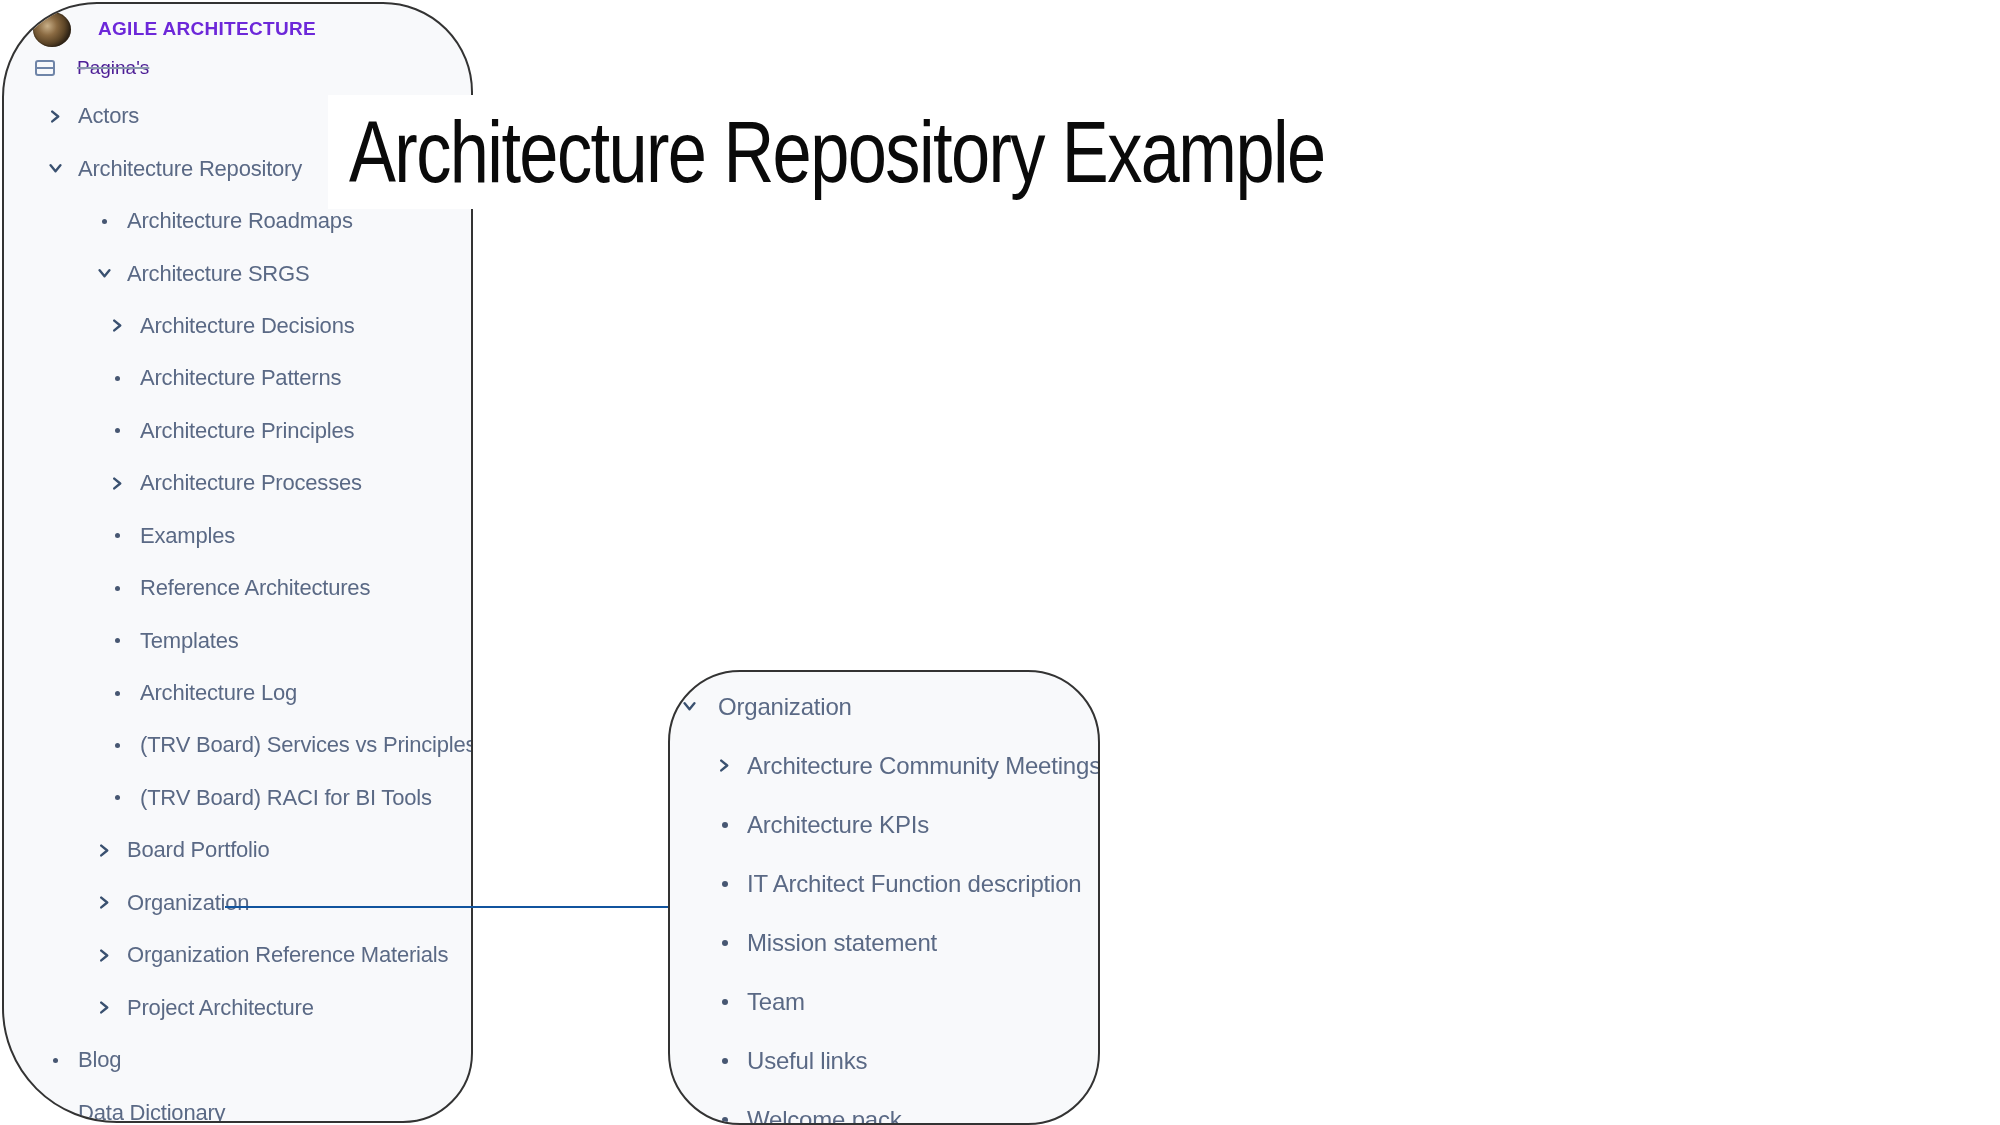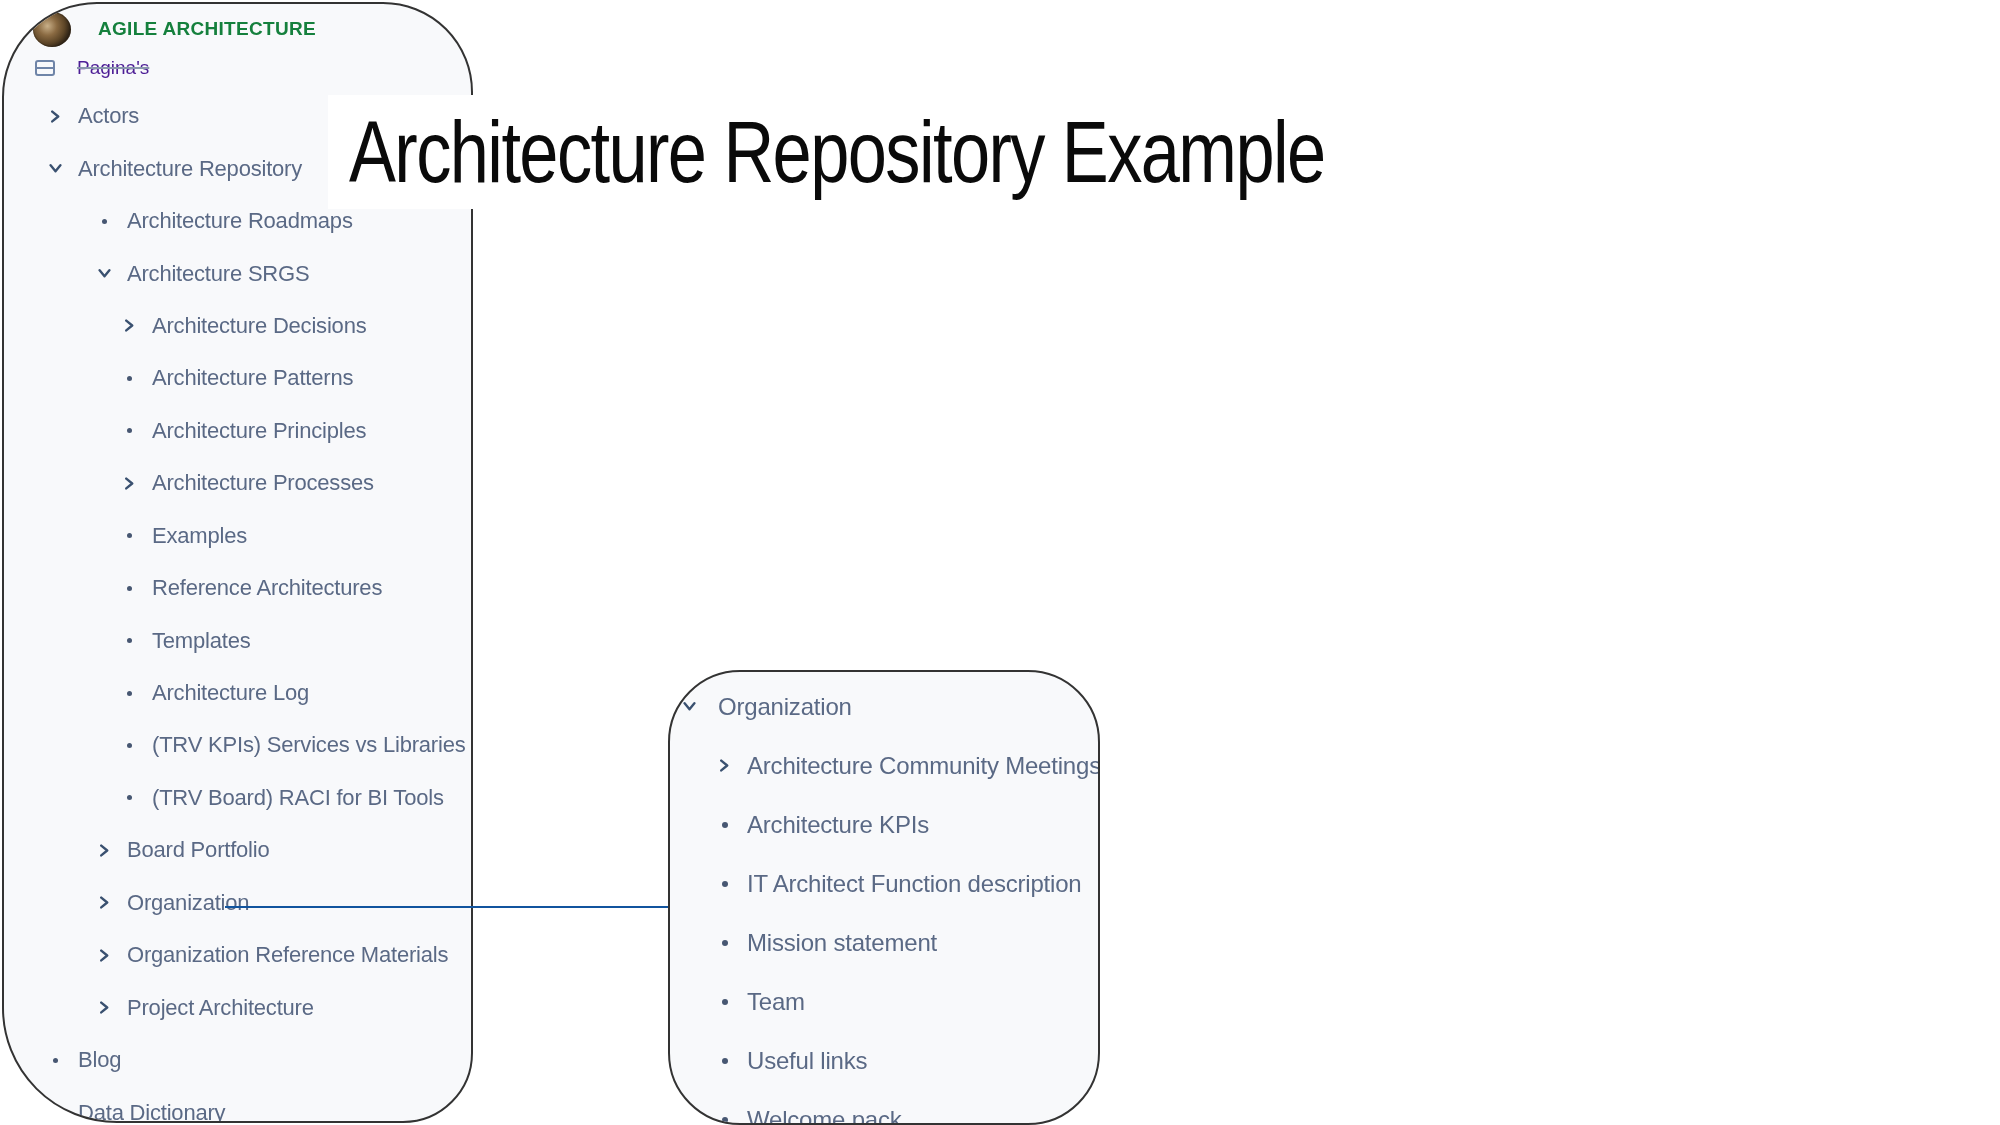--- a/index.html
+++ b/index.html
@@ -13,21 +13,21 @@
                  border-radius:95px 90px 70px 115px; z-index:2; }
   .right-panel { left:668px; top:670px; width:432px; height:455px;
                  border-radius:72px; z-index:2; }
 
   
   .sidebar-header { position:absolute; top:2px; left:0; height:46px; width:100%;
                     display:flex; align-items:center; padding-left:29px; }
   .logo { width:38px; height:35px; border-radius:50%; flex:none; margin-right:27px;
           background:radial-gradient(circle at 38% 40%, #c9b089 0%, #8a6a42 30%, #5c4527 55%, #2e2316 72%, #6e5436 100%);
           box-shadow:0 0 0 1px rgba(40,30,15,.35) inset; }
-  .site-title { font-size:19px; font-weight:bold; color:#15803d; letter-spacing:.3px; }
+  .site-title { font-size:19px; font-weight:bold; color:#6d28d9; letter-spacing:.3px; }
 
   
   .clipped-row { position:absolute; top:50px; left:0; height:28px; width:100%;
                  display:flex; align-items:center; padding-left:31px; color:#4c1d95; }
   .pages-icon { width:20px; height:16px; flex:none; margin-right:22px;
                 border:2px solid #6f85a8; border-radius:3px;
                 background:linear-gradient(to bottom, transparent 42%, #6f85a8 42%, #6f85a8 62%, transparent 62%); }
   .clipped-label { font-size:19px; text-decoration:line-through; text-decoration-thickness:2px;
                    text-decoration-color:#8a97ad; }
 
@@ -47,21 +47,21 @@
   .dot { display:none; width:5px; height:5px; border-radius:50%; background:#475772; }
   .m-bullet .dot { display:block; }
   #right-tree .dot { width:6px; height:6px; }
 
   .label { font-size:22px; color:#5a6985; letter-spacing:-0.2px; white-space:nowrap; }
   #right-tree .label { font-size:24px; }
 
   
   #left-tree .lvl1 { padding-left:45px; }
   #left-tree .lvl2 { padding-left:94px; }
-  #left-tree .lvl3 { padding-left:107px;margin-left:12px; }
+  #left-tree .lvl3 { padding-left:107px; }
   
   #right-tree .lvl1 { padding-left:13px; }
   #right-tree .lvl2 { padding-left:48px; }
 
   
   .connector { position:absolute; left:225px; top:906px; width:443px; height:2px;
                background:#11549e; z-index:3; }
 
   
   .title-box { position:absolute; left:328px; top:55px; width:1075px; height:114px;
@@ -177,21 +177,21 @@
 
       <span class="dot"></span>
     </span>
     <span class="label">Architecture Log</span>
   </div>
         <div class="row lvl3 m-bullet">
     <span class="marker">
 
       <span class="dot"></span>
     </span>
-    <span class="label">(TRV KPIs) Services vs Libraries</span>
+    <span class="label">(TRV Board) Services vs Principles</span>
   </div>
         <div class="row lvl3 m-bullet">
     <span class="marker">
 
       <span class="dot"></span>
     </span>
     <span class="label">(TRV Board) RACI for BI Tools</span>
   </div>
         <div class="row lvl2 m-chevron-right">
     <span class="marker">

